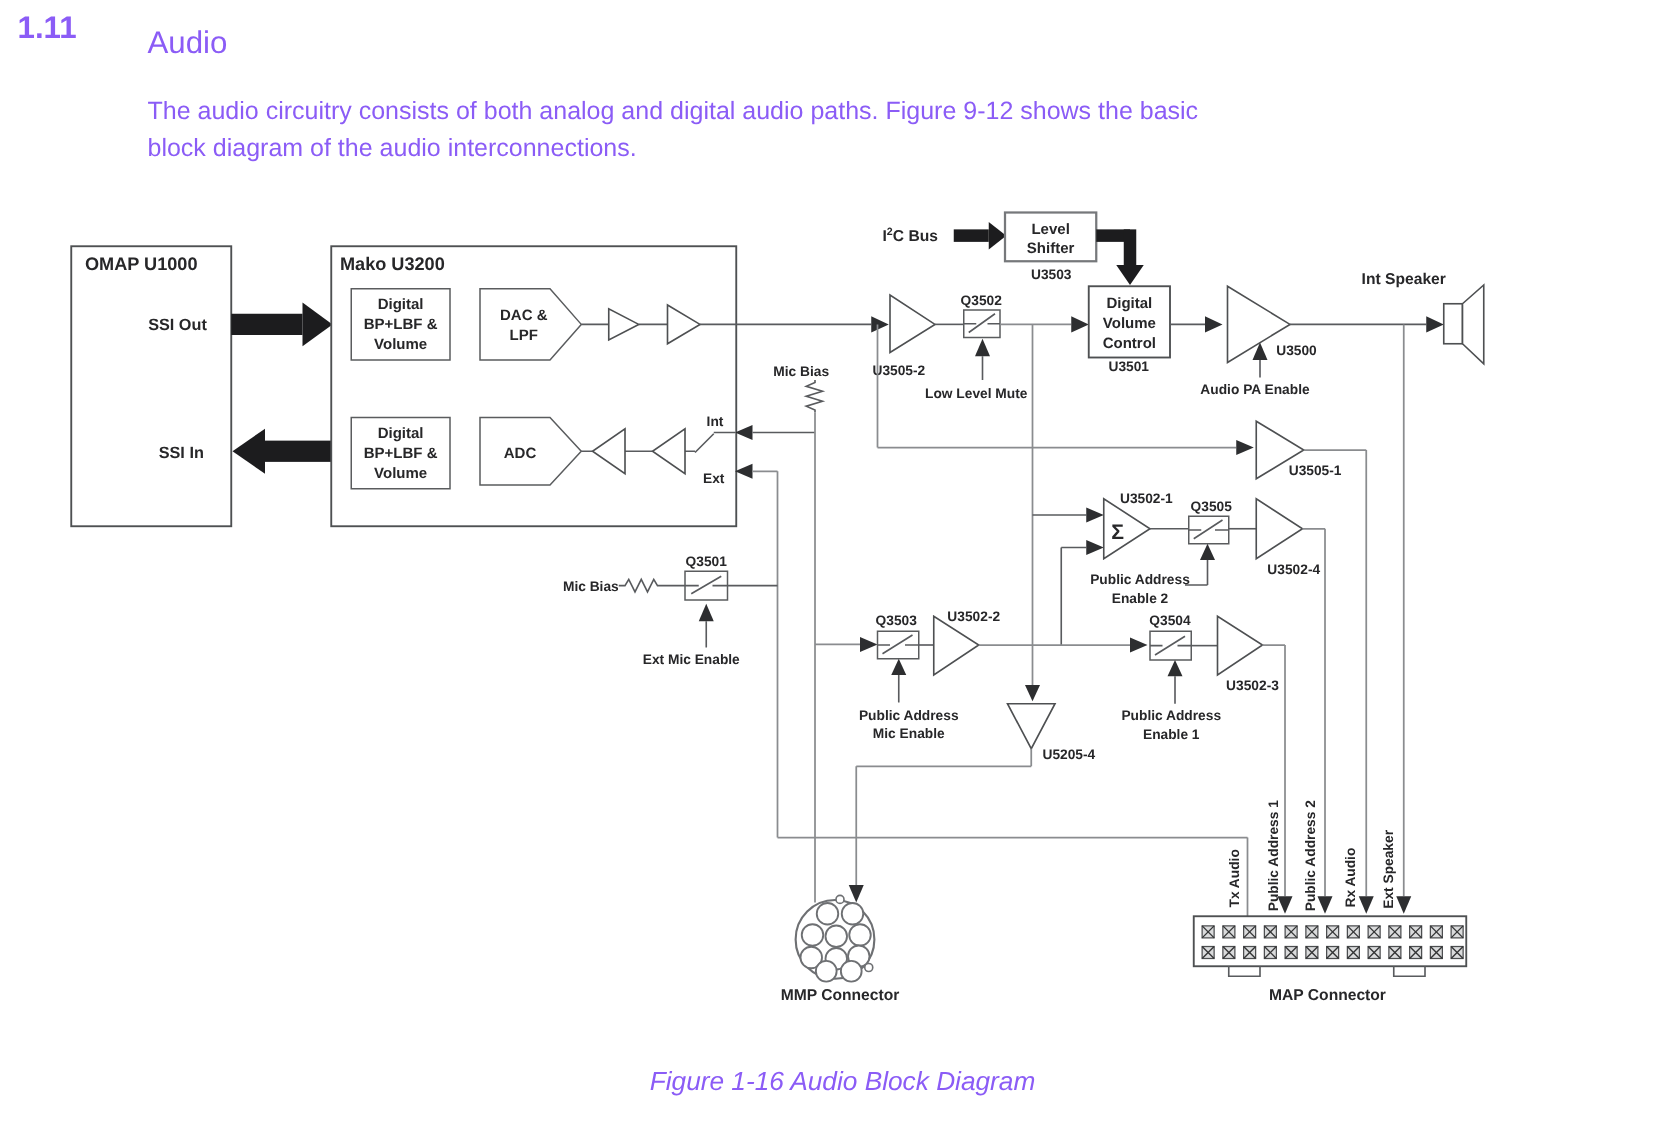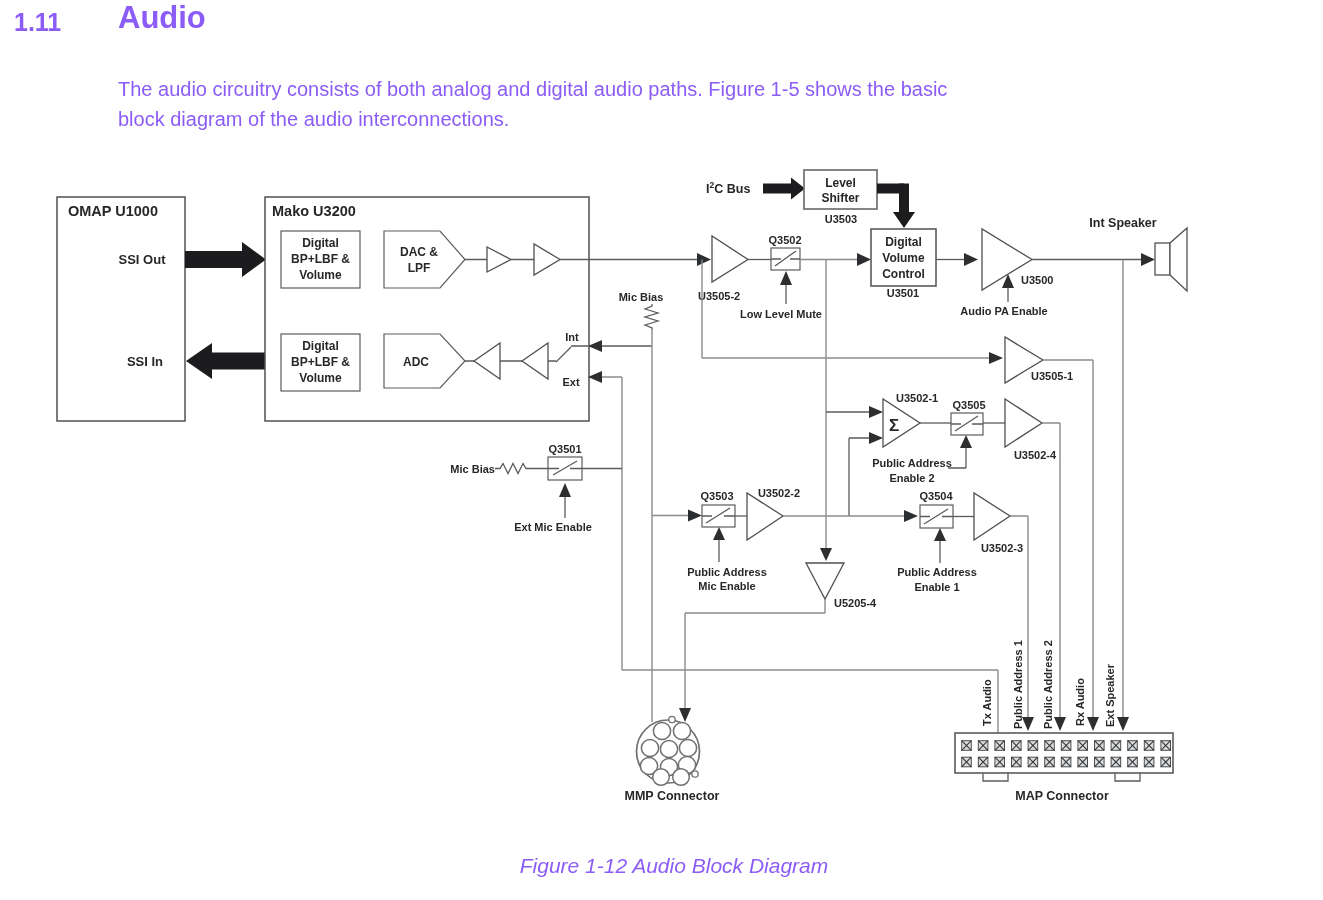--- a/index.html
+++ b/index.html
@@ -1,19 +1,19 @@
 <!DOCTYPE html>
 <html><head>
 <meta charset="utf-8">
 <style>
   html,body{margin:0;padding:0;background:#fff}
   .page{position:relative;width:1323px;height:900px;background:#fff;overflow:hidden;
         font-family:"Liberation Sans",sans-serif;color:#8b5cf6}
   .h-num{position:absolute;left:14px;top:8px;font-size:25px;font-weight:bold;white-space:nowrap}
-  .h-title{position:absolute;left:118px;top:0;font-size:31px;font-weight:bold;white-space:nowrap}
+  .h-title{position:absolute;left:118px;top:20px;font-size:25px;font-weight:normal;white-space:nowrap}
   .body-text{position:absolute;left:118px;top:74px;font-size:20px;line-height:30px;white-space:nowrap}
   .caption{position:absolute;left:674px;top:854px;transform:translateX(-50%);
            font-size:21px;font-style:italic;white-space:nowrap}
   svg{position:absolute;left:0;top:0}
   .box{fill:#fff;stroke:#4e5052;stroke-width:1.5}
   .boxg{fill:#fff;stroke:#76787b;stroke-width:1.8}
   .sw{fill:#fff;stroke:#5a5c5e;stroke-width:1.2}
   .tri{fill:#fff;stroke:#4e5052;stroke-width:1.3}
   .ln{stroke:#595b5e;stroke-width:1.3;fill:none}
   .lng{stroke:#8a8c8f;stroke-width:1.4;fill:none}
@@ -34,21 +34,21 @@
   .notch{fill:#fff;stroke:#6e7073;stroke-width:1.3}
 </style>
 </head>
 <body>
 
 <div class="page">
 
   <div class="h-num">1.11</div>
   <div class="h-title">Audio</div>
   <div class="body-text">
-    <div>The audio circuitry consists of both analog and digital audio paths. Figure 1-5 shows the basic</div>
+    <div>The audio circuitry consists of both analog and digital audio paths. Figure 9-12 shows the basic</div>
     <div>block diagram of the audio interconnections.</div>
   </div>
 
   <svg width="1323" height="900" viewBox="0 0 1323 900">
     <defs>
       <g id="xpin">
         <rect x="-4.8" y="-4.8" width="9.6" height="9.6" fill="#dadbdc" stroke="#4c4e50" stroke-width="1"></rect>
         <line x1="-4.8" y1="-4.8" x2="4.8" y2="4.8" stroke="#353637" stroke-width="1.1"></line>
         <line x1="-4.8" y1="4.8" x2="4.8" y2="-4.8" stroke="#353637" stroke-width="1.1"></line>
       </g>
@@ -300,14 +300,14 @@
       <path class="ln" d="M1115,773 V781 H1140 V773" fill="none"></path>
       <text class="lb2 mid" x="1062" y="800">MAP Connector</text>
       <text class="pinl" transform="rotate(-90 991 726)" x="991" y="726">Tx Audio</text>
       <text class="pinl" transform="rotate(-90 1022 729)" x="1022" y="729">Public Address 1</text>
       <text class="pinl" transform="rotate(-90 1052 729)" x="1052" y="729">Public Address 2</text>
       <text class="pinl" transform="rotate(-90 1084 726)" x="1084" y="726">Rx Audio</text>
       <text class="pinl" transform="rotate(-90 1114 727)" x="1114" y="727">Ext Speaker</text>
     </g>
   </svg>
 
-  <div class="caption">Figure 1-12 Audio Block Diagram</div>
+  <div class="caption">Figure 1-16 Audio Block Diagram</div>
 </div>
 
 </body></html>

